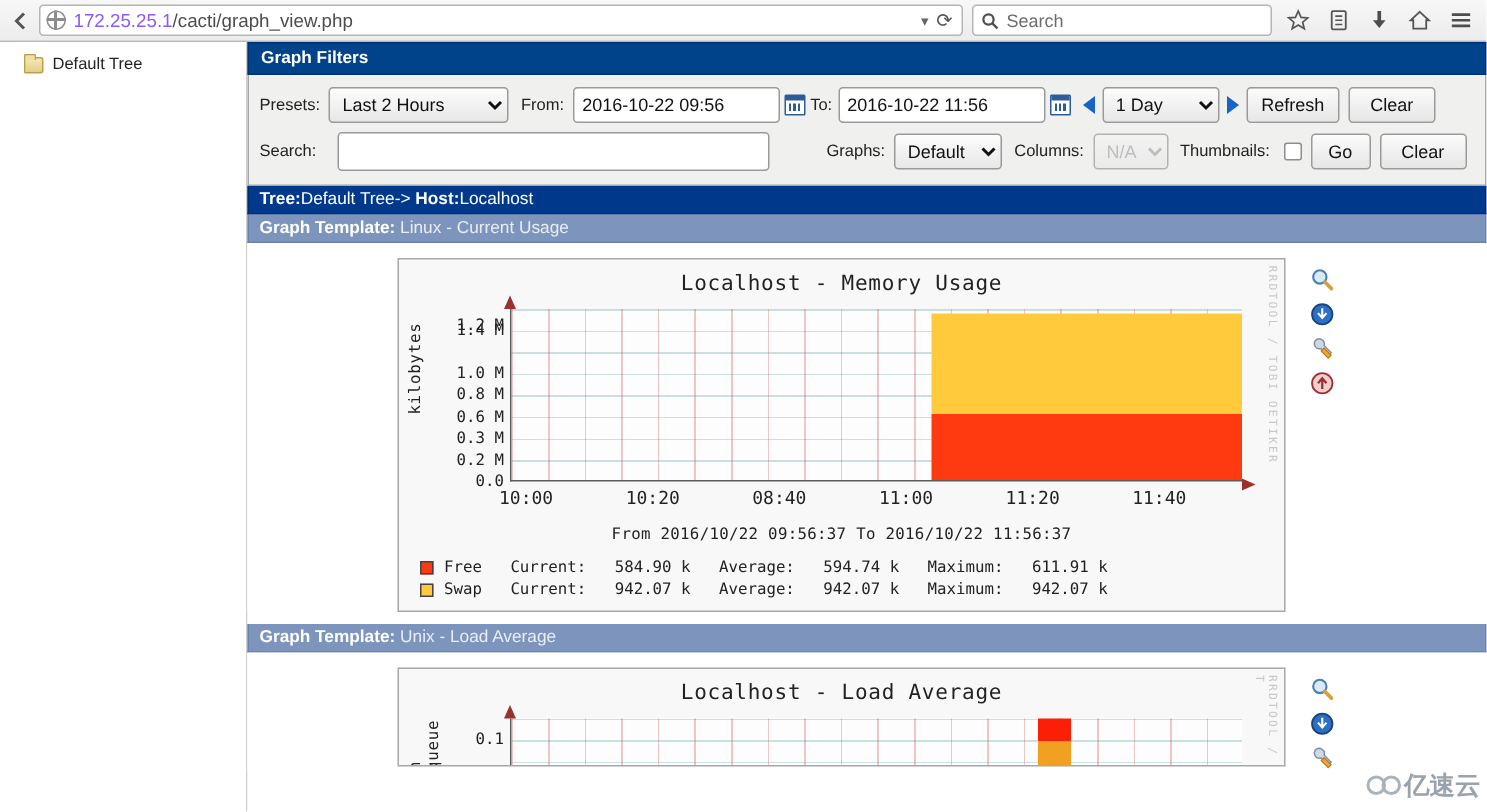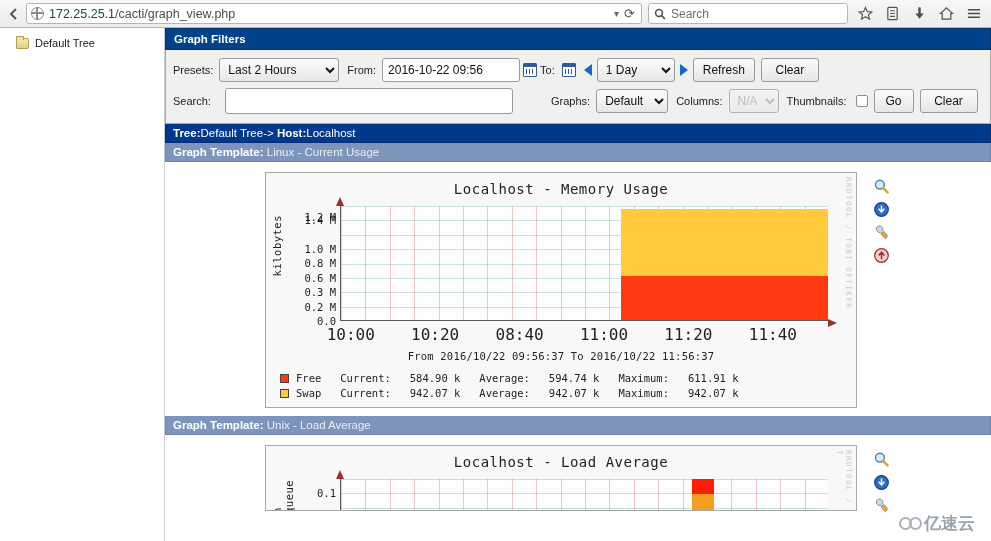--- a/index.html
+++ b/index.html
@@ -46,21 +46,21 @@
     width:13px; height:1.3px; background:#8d8d8d;
   }
   .globe::after {
     content:""; position:absolute; left:4.3px; top:-1.4px;
     width:1.3px; height:13px; background:#8d8d8d;
   }
   .url-text {
     font-size: 12.5px; color:#1a1a1a; white-space:nowrap;
     overflow:hidden; flex:1 1 auto;
   }
-  .url-text .host { color:#14532d; }
+  .url-text .host { color:#8b5cf6; }
   .url-text .path { color:#4d4d4d; }
   .url-drop { color:#666; font-size:10px; padding:0 5px; }
   .url-reload { color:#555; font-size:13px; padding-right:2px; }
 
   .searchbar {
     width: 200px; height: 21px; flex: none;
     background:#fff; border:1px solid #b5b5b5; border-radius:3px;
     display:flex; align-items:center; padding:0 5px; margin-right:4px;
   }
   .searchbar .ph { color:#6d6d6d; font-size:12px; margin-left:5px; }
@@ -213,21 +213,21 @@
   }
   .series {
     position:absolute; bottom:0; left:57.5%; width:42.5%;
   }
   .seg-swap { background:#FFCB3D; }
   .seg-free { background:#FF3A10; }
   .xlabels {
     position:absolute; left:74px; top:124px; width:488px; height:14px;
   }
   .xlabels span {
-    position:absolute; font-size:16px; color:#222; transform:translateX(-50%);
+    position:absolute; font-size:12px; color:#222; transform:translateX(-50%);
     white-space:nowrap;
   }
   .rrd-range {
     text-align:center; font-size:10.5px; color:#222; margin-top:17px;
     letter-spacing:0.2px;
   }
   .legend {
     margin: 9px 0 0 14px; font-size:10.5px; color:#222; line-height:15px;
   }
   .legrow { display:flex; align-items:center; white-space:pre; }
@@ -243,21 +243,21 @@
   .gicon { width:17px; height:17px; cursor:pointer; }
 
   
   .rrd2 { padding-bottom:0; height:66px; overflow:hidden; }
   .rrd2 .plotwrap { height:40px; }
   .rrd2 .plot { height:40px; border-bottom:none; }
   .bar-red { position:absolute; left:72%; bottom:0; width:4.6%; height:100%;
              background: linear-gradient(#fc1f07 0 38%, #F2A022 38% 100%); }
 
   .watermark {
-    position:absolute; right:16px; bottom:6px;
+    position:absolute; right:4px; bottom:6px;
     display:flex; align-items:center; gap:5px;
     color:#9aa3ad; font-size:17px; font-weight:bold;
     font-family:"DejaVu Sans", sans-serif;
   }
   .wm-logo { display:flex; }
   .wm-logo i {
     width:13px;height:13px;border:2px solid #aab2bb;border-radius:50%;
     display:inline-block; margin-right:-3px;
   }
 </style>
@@ -333,20 +333,21 @@
 
       <div class="frow">
         <span class="flabel">Presets:</span>
         <select class="ui" style="width:120px">
           <option>Last 2 Hours</option>
         </select>
         <span class="flabel" style="margin-left:8px">From:</span>
         <input class="ui" style="width: 138px;" value="2016-10-22 09:56">
         <span class="cal-ico"></span>
         <span class="flabel tight">To:</span>
+        <input class="ui" style="width: 138px;" value="2016-10-22 11:56">
         <span class="cal-ico"></span>
         <span class="arrow-l"></span>
         <select class="ui" style="width:78px">
           <option>1 Day</option>
         </select>
         <span class="arrow-r"></span>
         <button class="ui">Refresh</button>
         <button class="ui" style="margin-left:6px">Clear</button>
       </div>
 

